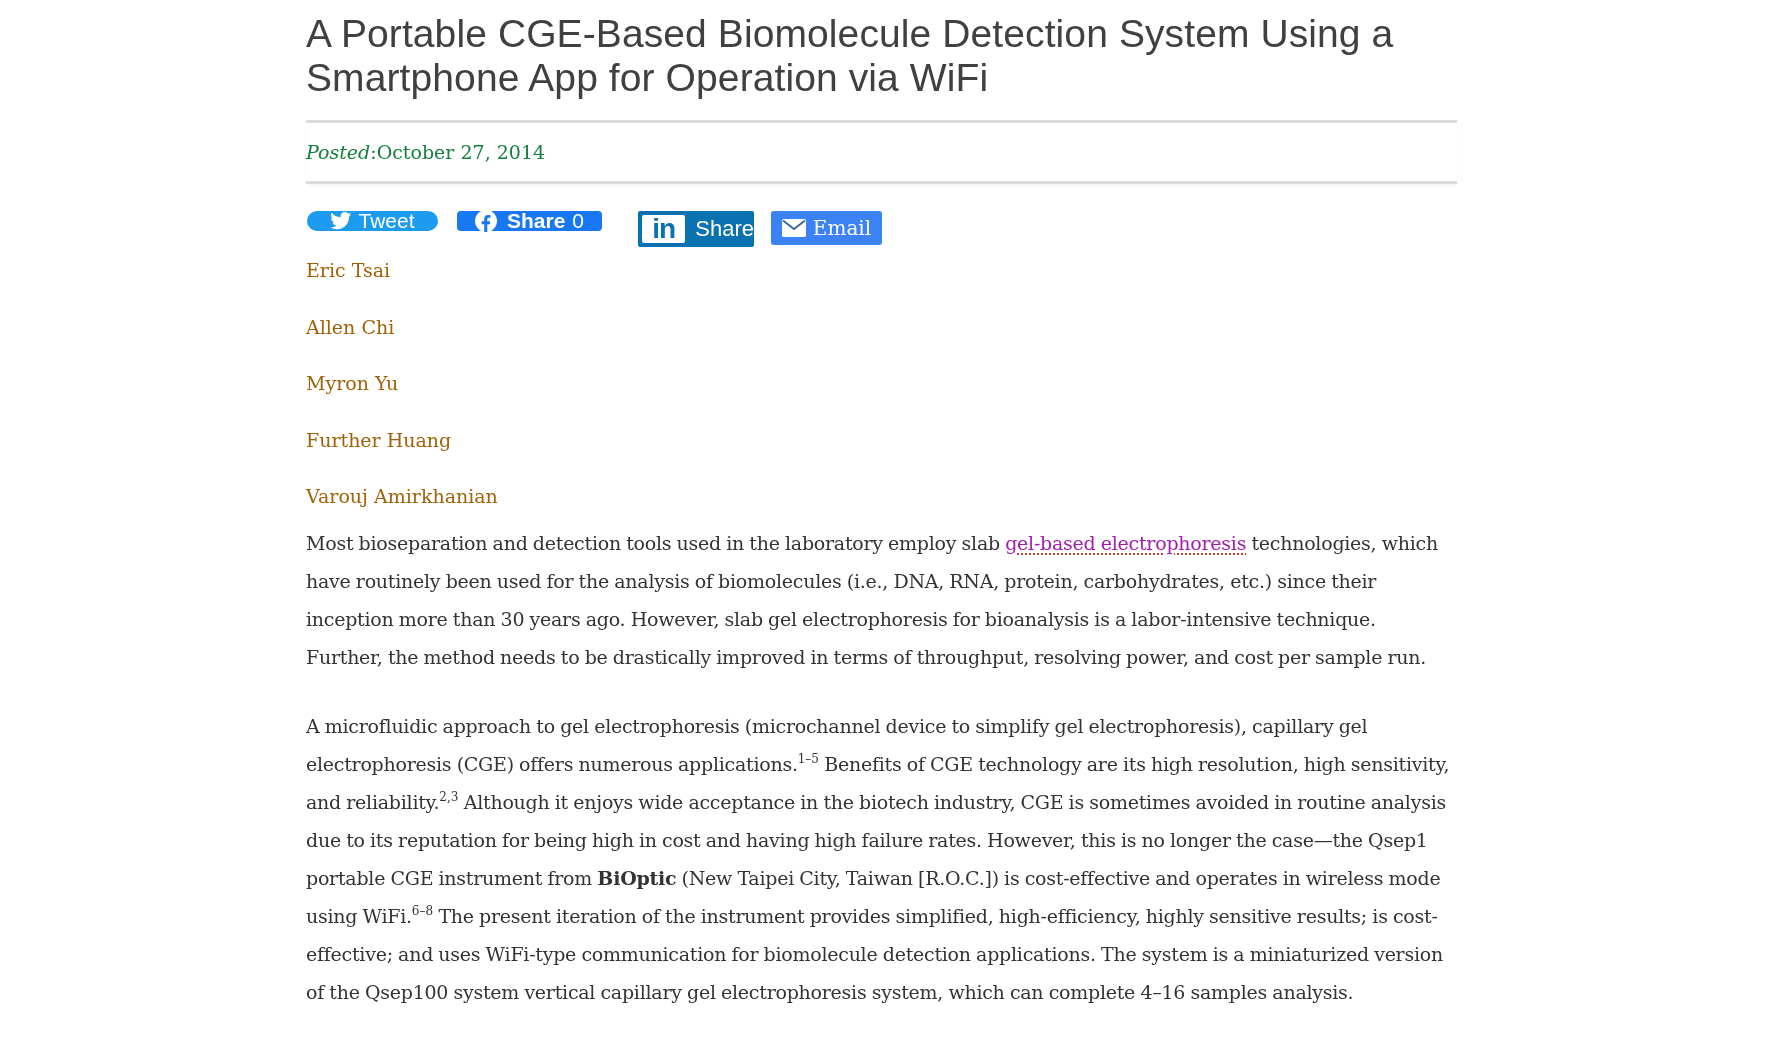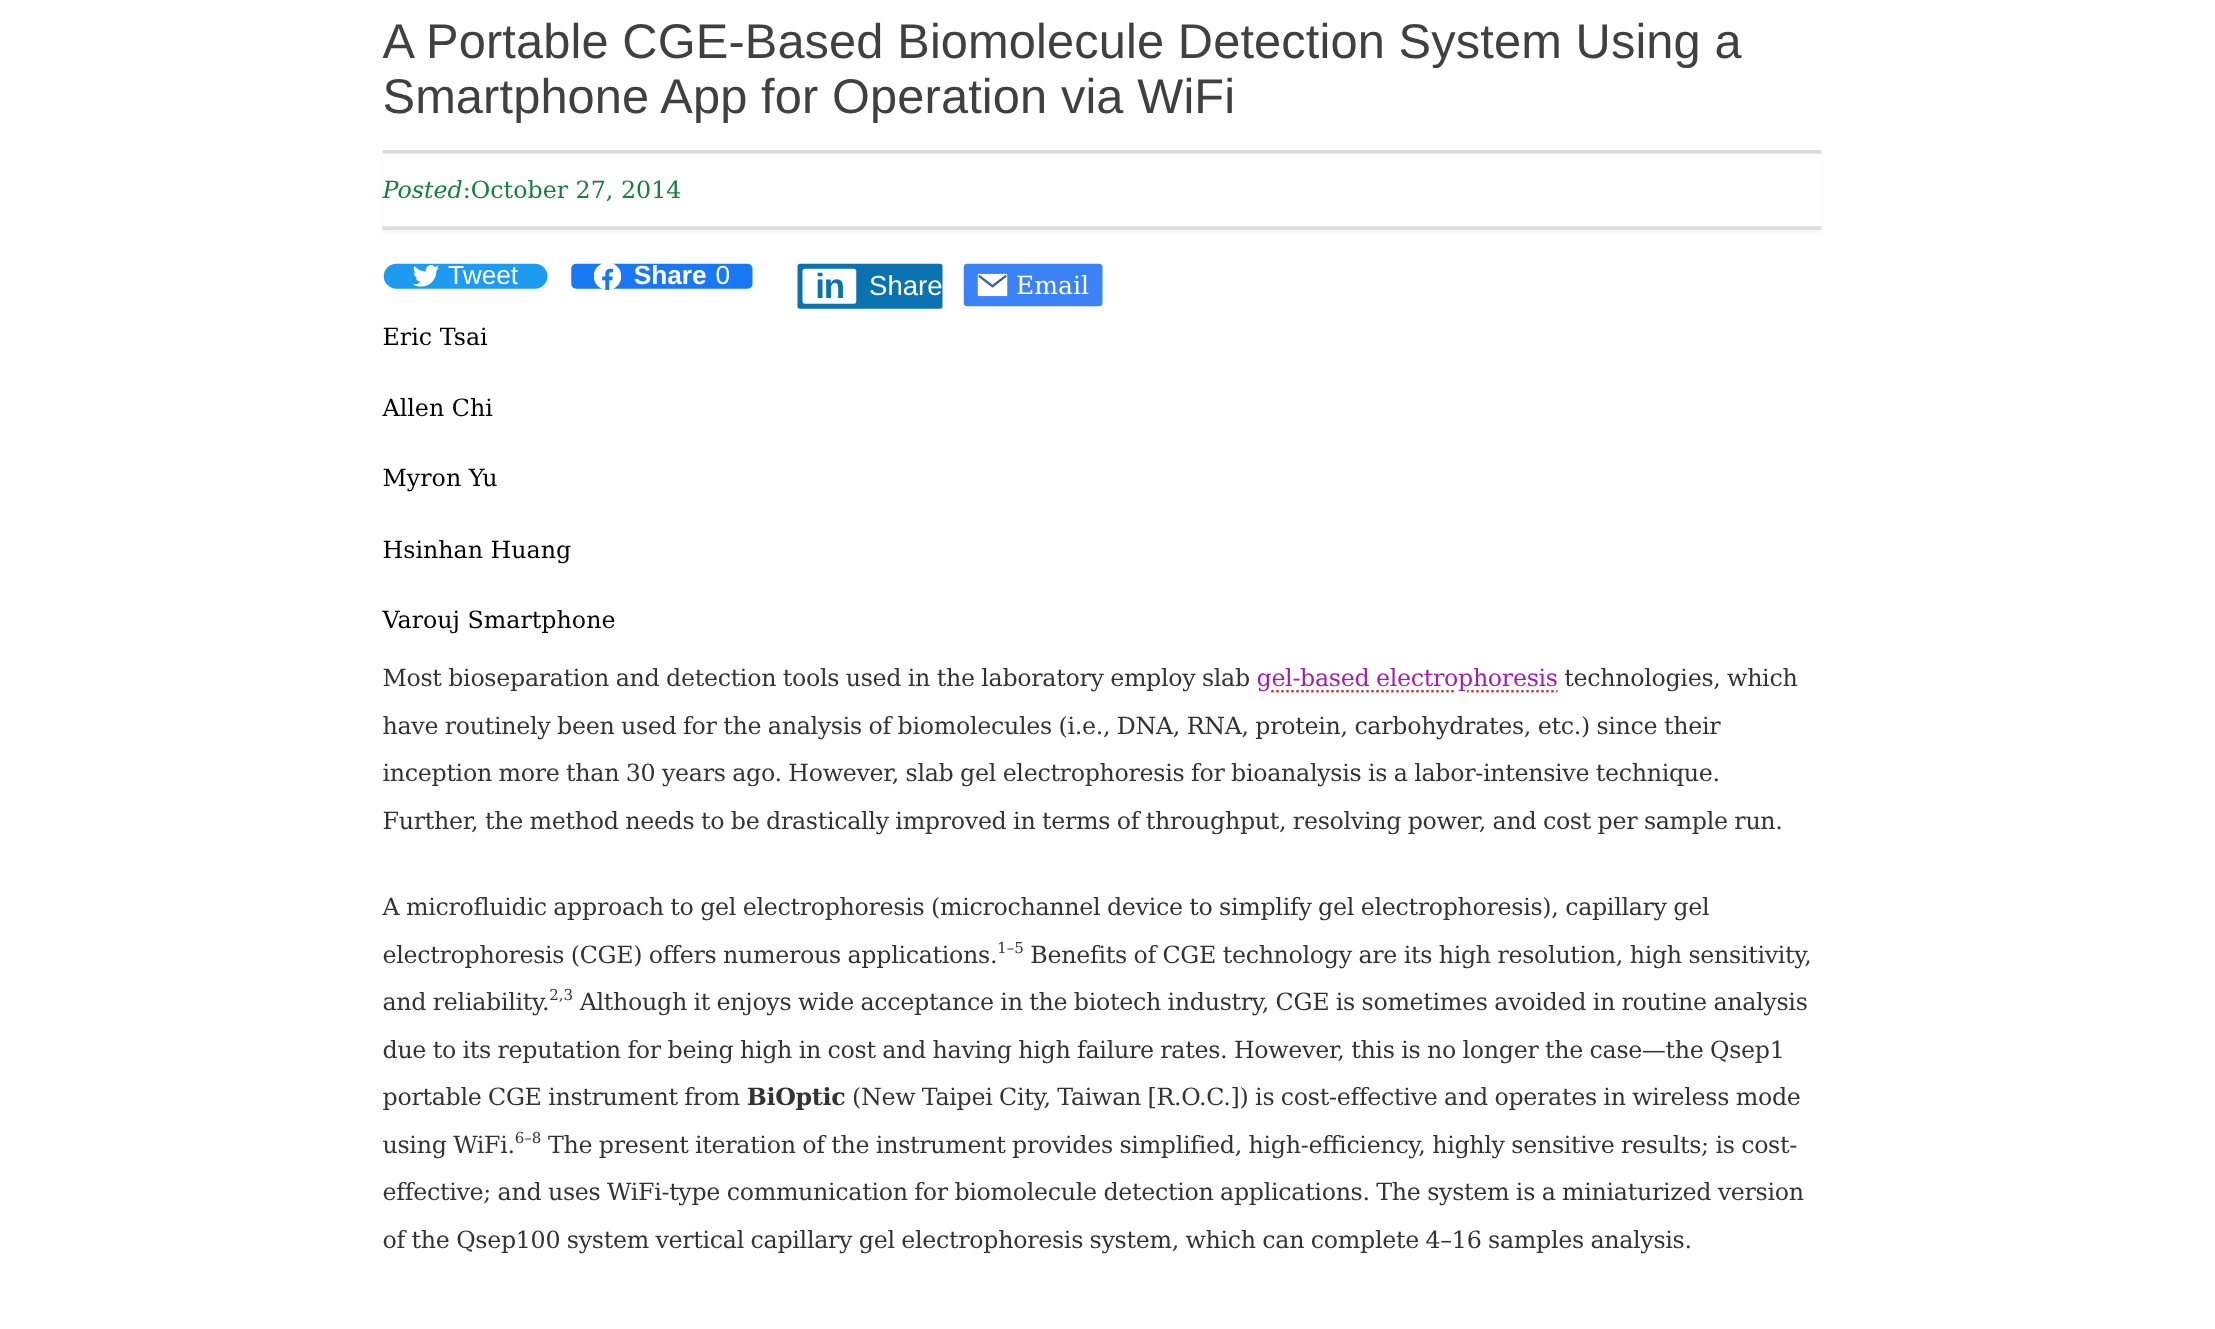--- a/index.html
+++ b/index.html
@@ -125,21 +125,21 @@
       margin-top: 10px;
       font-family: "DejaVu Serif", serif;
       font-size: 19px;
       color: #4d6b99;
     }
     .author {
       display: block;
       height: 56.5px;
       line-height: 26px;
       text-decoration: none;
-      color: #000000;
+      color: #a16207;
     }
     .body-text {
       font-family: "DejaVu Serif", serif;
       font-size: 19px;
       line-height: 38px;
       color: #333333;
       letter-spacing: -0.25px;
       word-spacing: -0.5px;
     }
     .body-text p {
@@ -206,22 +206,22 @@
           </svg>
       </span>
       <span>Email</span>
     </div>
   </div>
 
   <div class="authors">
     <a class="author" href="#">Eric Tsai</a>
     <a class="author" href="#">Allen Chi</a>
     <a class="author" href="#">Myron Yu</a>
-    <a class="author" href="#">Hsinhan Huang</a>
-    <a class="author" href="#">Varouj Smartphone</a>
+    <a class="author" href="#">Further Huang</a>
+    <a class="author" href="#">Varouj Amirkhanian</a>
   </div>
 
   <div class="body-text">
     <p class="p1"><span>Most bioseparation and detection tools used in the laboratory employ slab </span><a class="inline-link" href="#">gel-based electrophoresis</a><span> technologies, which have routinely been used for the analysis of biomolecules (i.e., DNA, RNA, protein, carbohydrates, etc.) since their inception more than 30 years ago. However, slab gel electrophoresis for bioanalysis is a labor-intensive technique. Further, the method needs to be drastically improved in terms of throughput, resolving power, and cost per sample run.</span></p>
 
     <p><span>A microfluidic approach to gel electrophoresis (microchannel device to simplify gel electrophoresis), capillary gel electrophoresis (CGE) offers numerous applications.</span><sup>1–5</sup><span> Benefits of CGE technology are its high resolution, high sensitivity, and reliability.</span><sup>2,3</sup><span> Although it enjoys wide acceptance in the biotech industry, CGE is sometimes avoided in routine analysis due to its reputation for being high in cost and having high failure rates. However, this is no longer the case—the Qsep1 portable CGE instrument from </span><b>BiOptic</b><span> (New Taipei City, Taiwan [R.O.C.]) is cost-effective and operates in wireless mode using WiFi.</span><sup>6–8</sup><span> The present iteration of the instrument provides simplified, high-efficiency, highly sensitive results; is cost-effective; and uses WiFi-type communication for biomolecule detection applications. The system is a miniaturized version of the Qsep100 system vertical capillary gel electrophoresis system, which can complete 4–16 samples analysis.</span></p>
   </div>
 
 </div>
 

